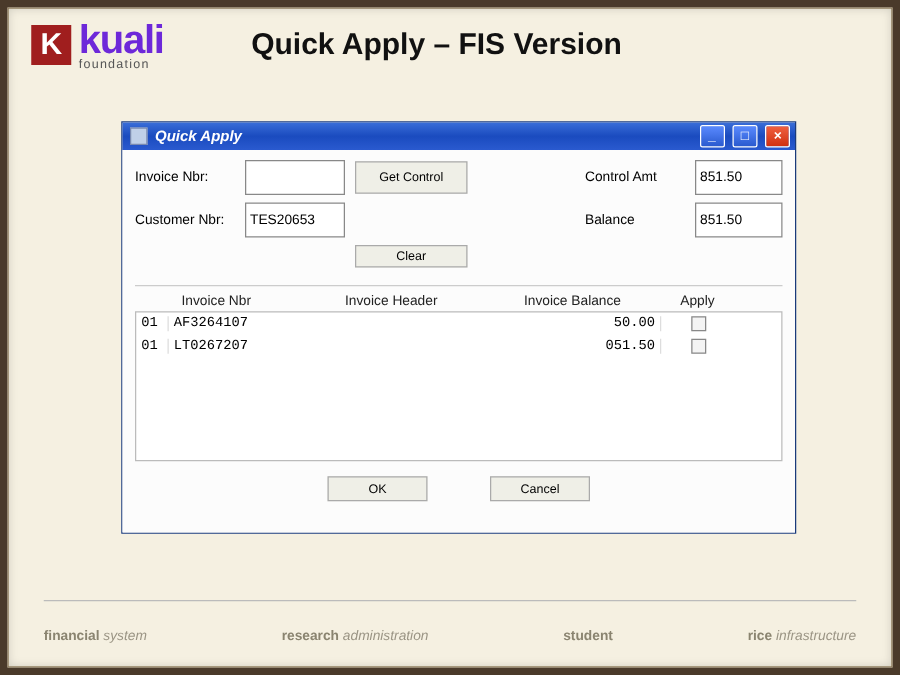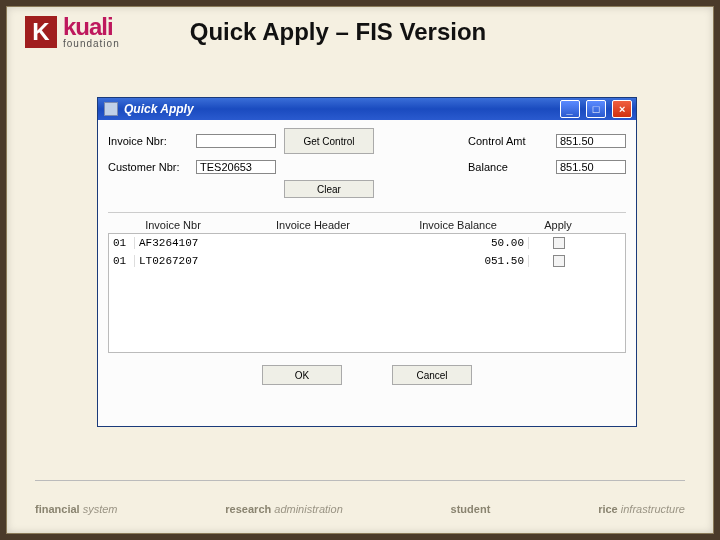--- a/index.html
+++ b/index.html
@@ -31,21 +31,21 @@
   }
   .logo-mark {
     width: 32px; height: 32px;
     background: #a01e1e;
     display: flex;
     align-items: center; justify-content: center;
     color: #fff; font-weight: bold; font-size: 24px;
     font-family: Arial, sans-serif;
   }
   .logo-text { display: flex; flex-direction: column; line-height: 1; }
-  .logo-name { font-size: 24px; font-weight: bold; color: #be185d; letter-spacing: -1px; }
+  .logo-name { font-size: 32px; font-weight: bold; color: #6d28d9; letter-spacing: -1px; }
   .logo-sub { font-size: 10px; color: #555; letter-spacing: 1px; }
   .slide-title {
     font-size: 24px;
     font-weight: bold;
     color: #111;
     margin-left: 30px;
   }
   
   .win {
     position: absolute;
@@ -94,21 +94,21 @@
   }
   .toprow {
     display: grid;
     grid-template-columns: 80px 80px 90px 1fr 80px 70px;
     gap: 6px 8px;
     align-items: center;
     font-size: 11px;
   }
   .lbl { text-align: left; }
   .txt {
-    height: 14px;
+    height: 28px;
     border: 1px solid #888;
     font-size: 11px;
     padding: 1px 3px;
     background: #fff;
   }
   .btn {
     background: #efefe7;
     border: 1px solid #aaa;
     font-size: 10px;
     padding: 2px 4px;

